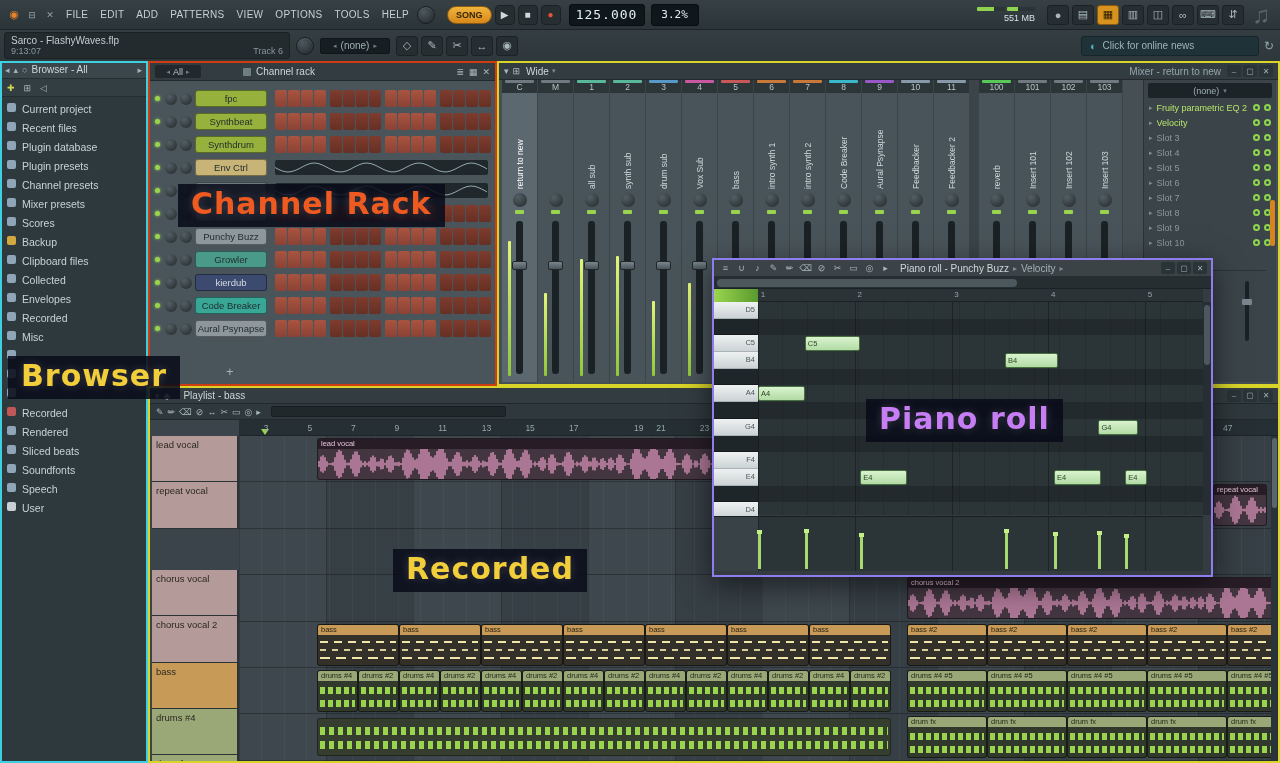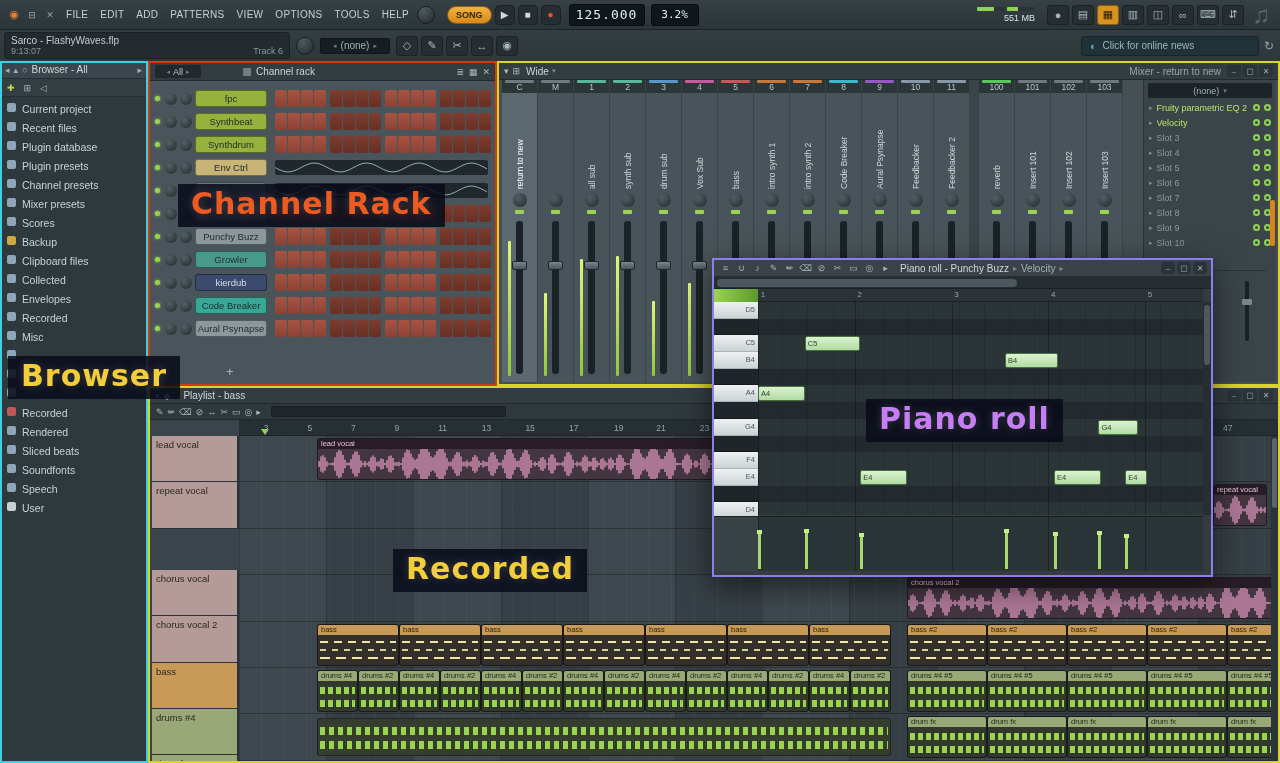--- a/index.html
+++ b/index.html
@@ -965,21 +965,21 @@
     <div id="pl-ruler">
       <div class="pl-playhead"></div>
     <span class="pl-num" style="left: 24.8px;">3</span>
         <span class="pl-num" style="left: 68.4px;">5</span>
         <span class="pl-num" style="left: 112px;">7</span>
         <span class="pl-num" style="left: 155.6px;">9</span>
         <span class="pl-num" style="left: 199.2px;">11</span>
         <span class="pl-num" style="left: 242.8px;">13</span>
         <span class="pl-num" style="left: 286.4px;">15</span>
         <span class="pl-num" style="left: 330px;">17</span>
-        <span class="pl-num" style="left: 375px;">19</span>
+        <span class="pl-num" style="left: 395px;">19</span>
         <span class="pl-num" style="left: 417.2px;">21</span>
         <span class="pl-num" style="left: 460.8px;">23</span>
         <span class="pl-num" style="left: 504.4px;">25</span>
         <span class="pl-num" style="left: 548px;">27</span>
         <span class="pl-num" style="left: 591.6px;">29</span>
         <span class="pl-num" style="left: 635.2px;">31</span>
         <span class="pl-num" style="left: 678.8px;">33</span>
         <span class="pl-num" style="left: 722.4px;">35</span>
         <span class="pl-num" style="left: 766px;">37</span>
         <span class="pl-num" style="left: 809.6px;">39</span>

